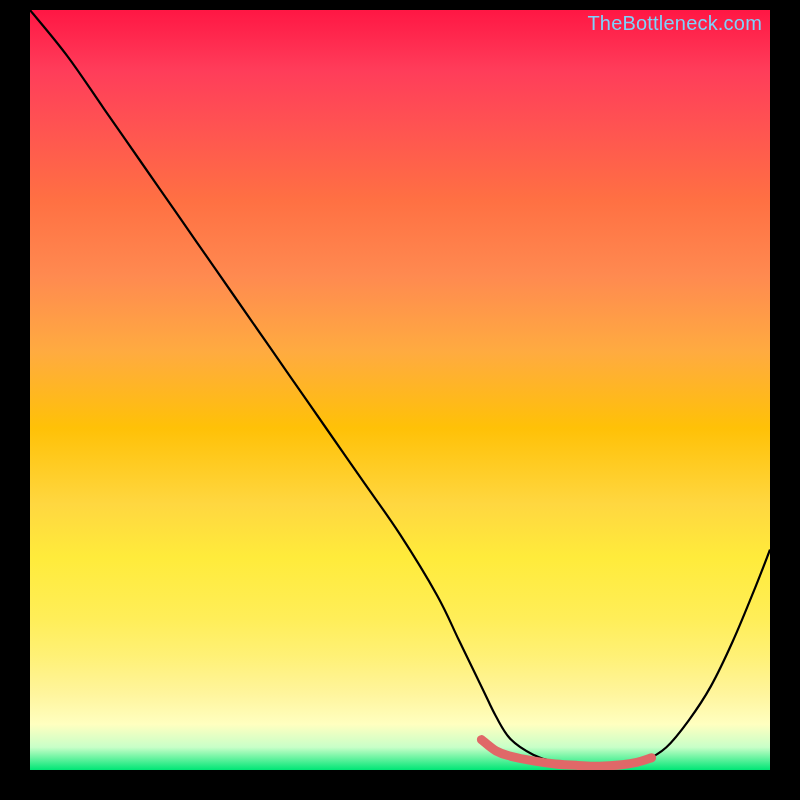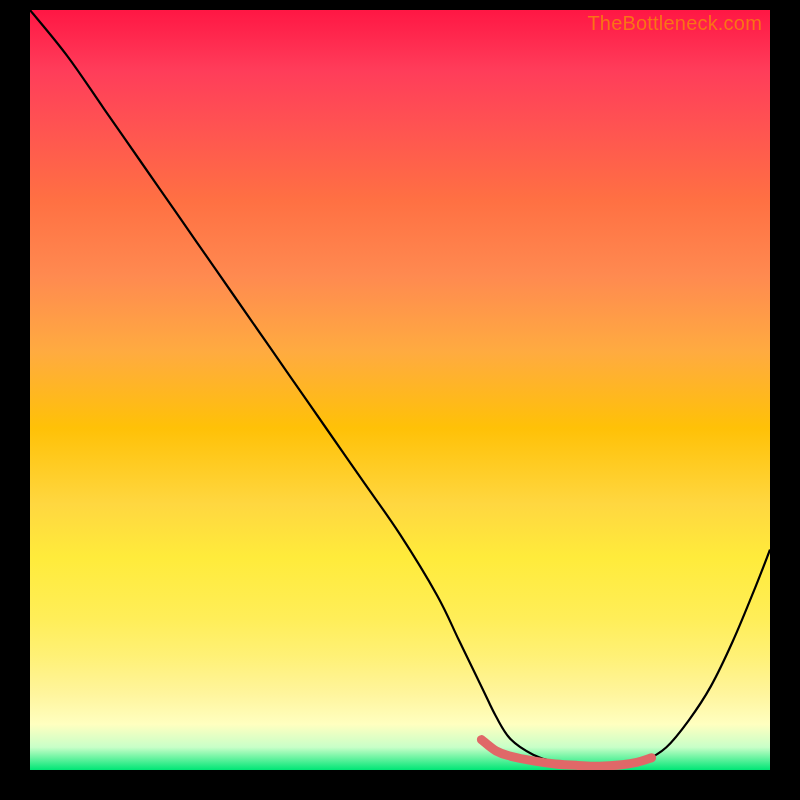--- a/index.html
+++ b/index.html
@@ -28,21 +28,21 @@
       #ffffc0 94%,
       #c8ffc8 97%,
       #00e676 100%
     );
   }
 
   .watermark {
     position: absolute;
     top: 12px;
     right: 38px;
-    color: #f97316;
+    color: #7dd3fc;
     font-size: 20px;
     font-weight: 500;
     letter-spacing: 0.2px;
     z-index: 10;
   }
 
   svg.curve {
     position: absolute;
     left: 0; top: 0;
     width: 100%; height: 100%;

